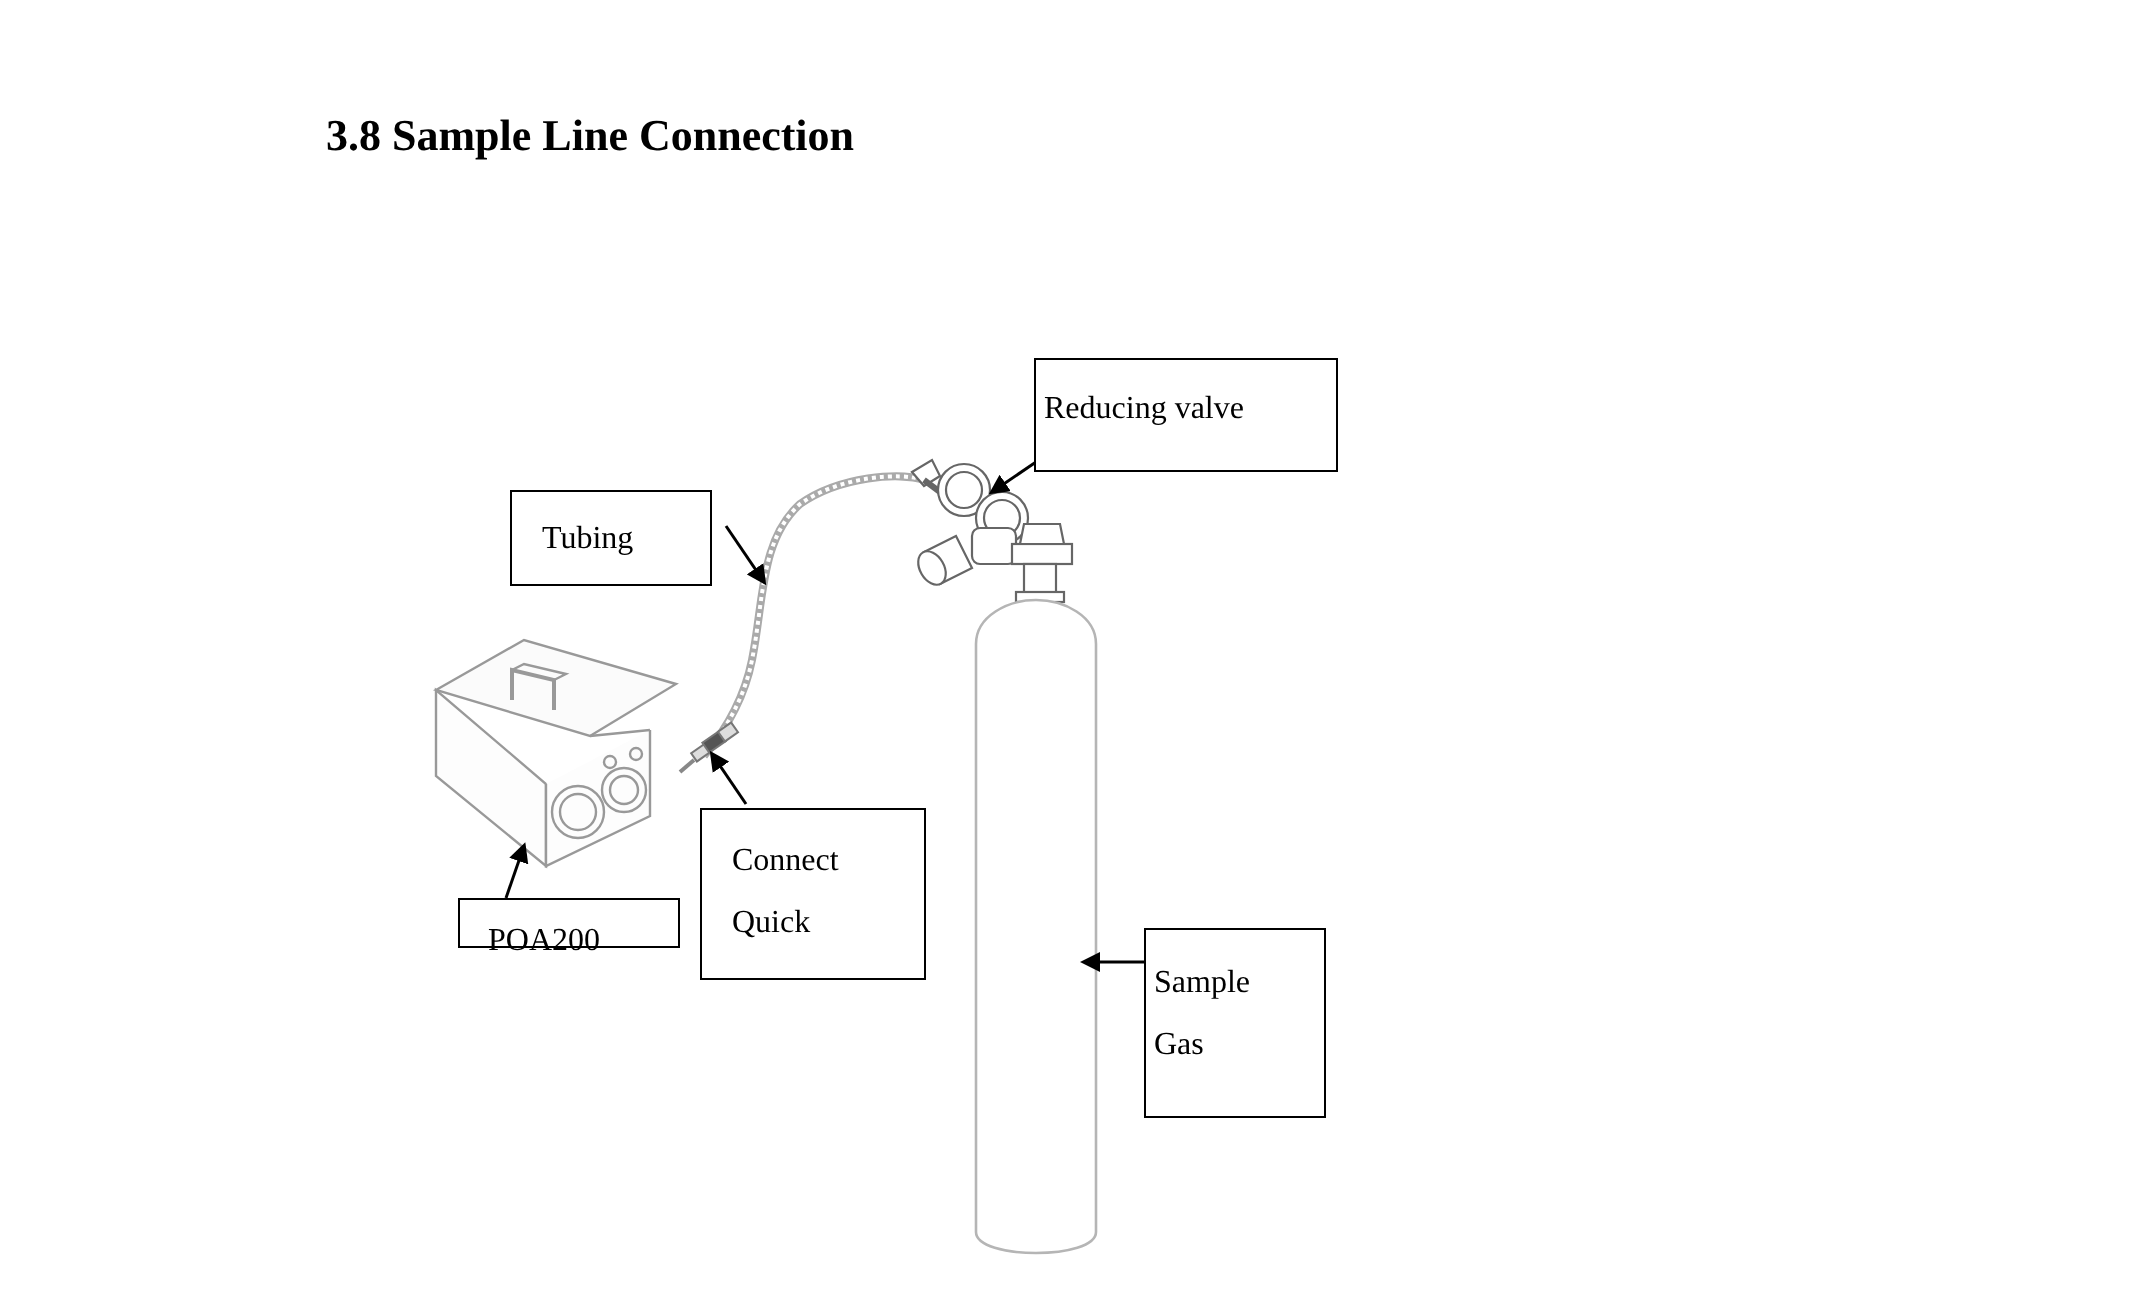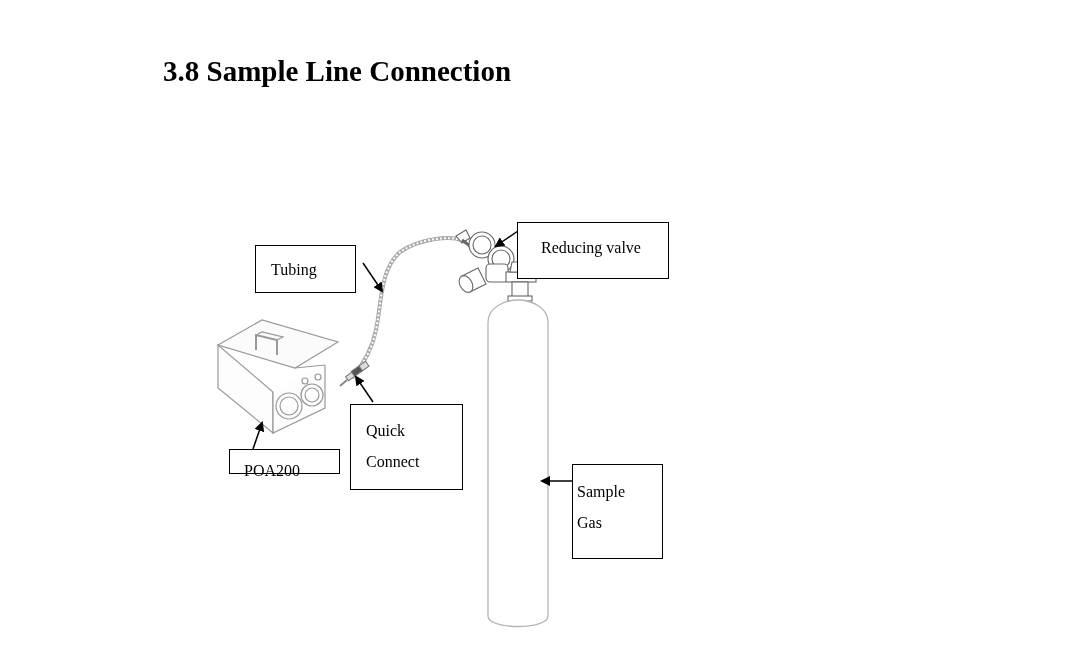--- a/index.html
+++ b/index.html
@@ -1,18 +1,18 @@
 <!DOCTYPE html>
 <html><head>
   <meta charset="utf-8">
   <style>
     html, body { margin: 0; padding: 0; background: #ffffff; }
     body { width: 1077px; height: 646px; position: relative; overflow: hidden;
            font-family: "Liberation Serif", "DejaVu Serif", serif; color: #000; }
-    .heading { position: absolute; left: 163px; top: 55px; font-size: 29px; font-weight: bold; margin: 0; }
+    .heading { position: absolute; left: 163px; top: 55px; font-size: 22px; font-weight: bold; margin: 0; }
     .diagram { position: absolute; left: 0; top: 0; width: 1077px; height: 646px; }
     .callout { position: absolute; border: 1.5px solid #000; background: #fff; box-sizing: border-box;
                font-size: 16px; line-height: 31px; }
     .callout span { display: block; }
   </style>
 </head>
 <body>
 
 <h1 class="heading">3.8 Sample Line Connection</h1>
 
@@ -74,29 +74,29 @@
   <line x1="518" y1="231" x2="496" y2="246" stroke="#000" stroke-width="1.5" marker-end="url(#arrowhead)"></line>
   <line x1="253" y1="449" x2="262" y2="423" stroke="#000" stroke-width="1.5" marker-end="url(#arrowhead)"></line>
   <line x1="373" y1="402" x2="356" y2="377" stroke="#000" stroke-width="1.5" marker-end="url(#arrowhead)"></line>
   <line x1="573" y1="481" x2="542" y2="481" stroke="#000" stroke-width="1.5" marker-end="url(#arrowhead)"></line>
 </svg>
 
 <div class="callout" style="left:255px; top:217px; width:101px; height:48px; padding:7px 0 0 15px; line-height:34px;margin-top:28px;">
   <span>Tubing</span>
 </div>
 
-<div class="callout" style="left:517px; top:179px; width:152px; height:57px; padding:8px 0 0 23px; line-height:34px;margin-top:43px;">
+<div class="callout" style="left:517px; top:179px; width:152px; height:57px; padding:8px 0 0 4px; line-height:34px;">
   <span>Reducing valve</span>
 </div>
 
 <div class="callout" style="left:229px; top:449px; width:111px; height:25px; padding:5px 0 0 14px;">
   <span>POA200</span>
 </div>
 
 <div class="callout" style="left:350px; top:404px; width:113px; height:86px; padding:10px 0 0 15px;">
+  <span>Connect</span>
   <span>Quick</span>
-  <span>Connect</span>
 </div>
 
 <div class="callout" style="left:572px; top:464px; width:91px; height:95px; padding:11px 0 0 4px;">
   <span>Sample</span>
   <span>Gas</span>
 </div>
 
 </body></html>

